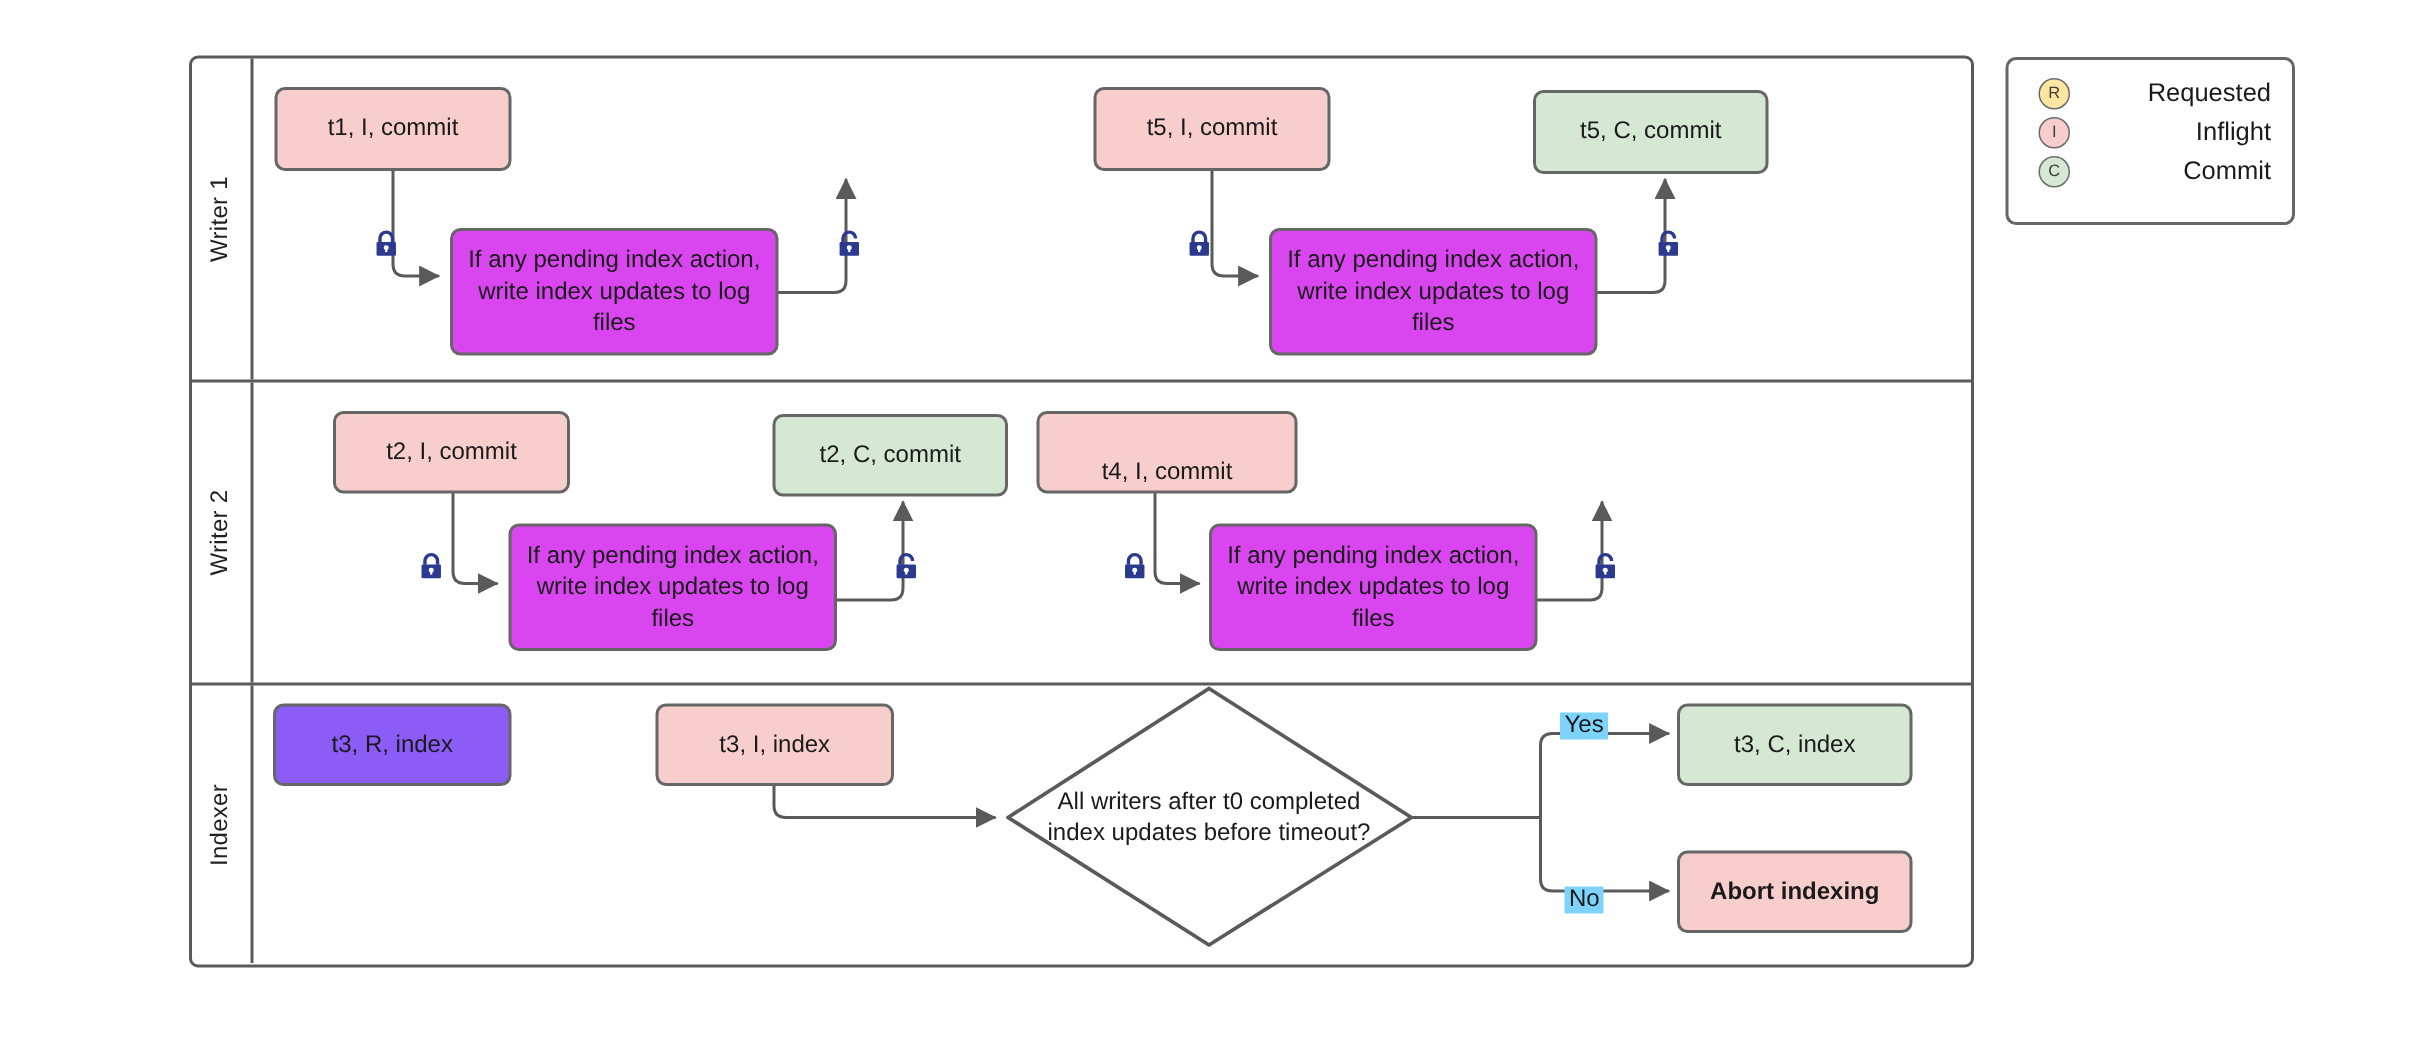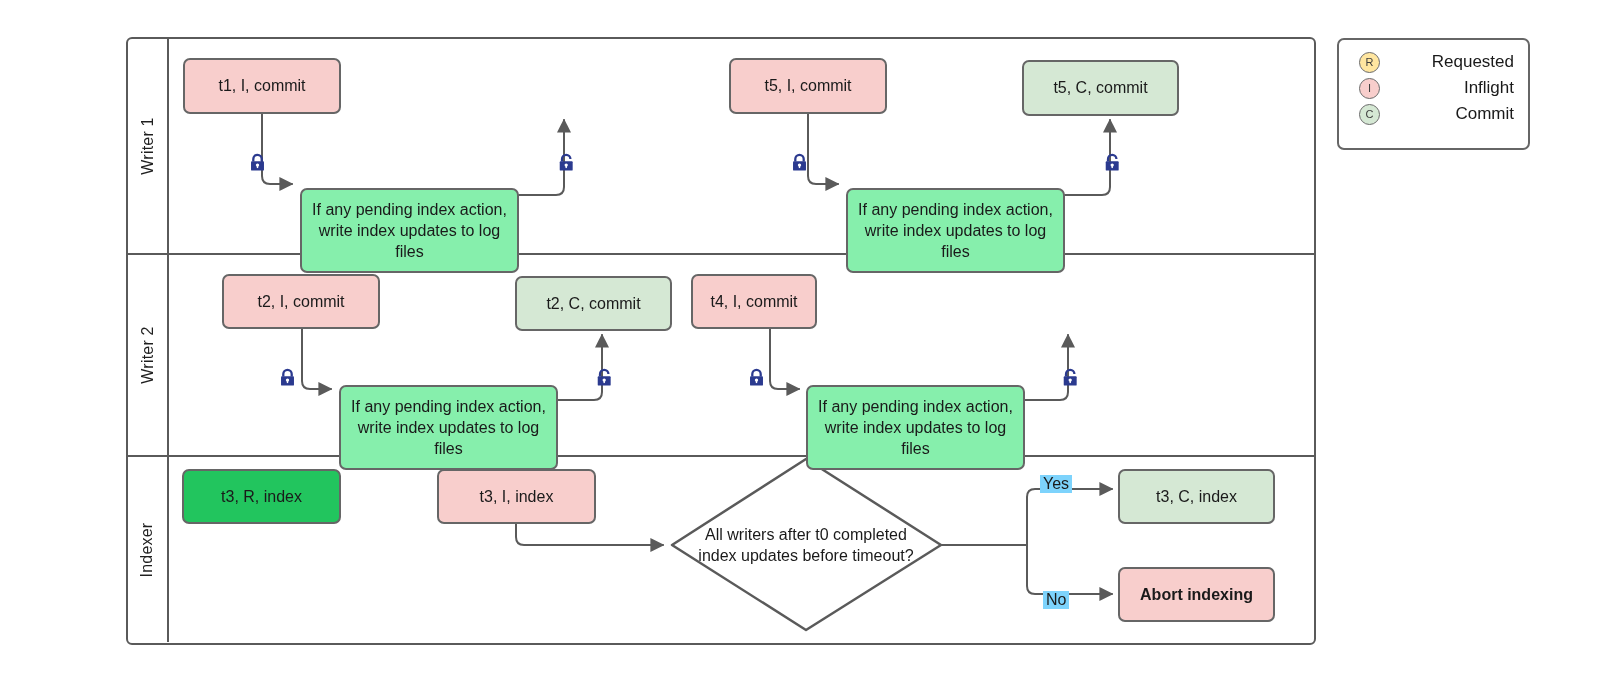--- a/index.html
+++ b/index.html
@@ -55,22 +55,22 @@
     border-radius:7px;
     display:flex;align-items:center;justify-content:center;
     text-align:center;
     font-size:16px;
     color:#1a1a1a;
     line-height:1.32;
     padding:2px 6px;
   }
   .node.pink{background:#f8cecc;}
   .node.green{background:#d5e8d4;}
-  .node.yellow{background:#22c55e;}
-  .node.white{background:#86efac;margin-top:36px;}
+  .node.yellow{background:#8b5cf6;}
+  .node.white{background:#d946ef;}
   .node .node-text{display:block;}
 
   
   .lock{position:absolute;width:21px;height:22px;}
   .lock svg{display:block;width:100%;height:100%;}
 
   
   .edge-label{
     position:absolute;
     font-size:16px;
@@ -194,21 +194,21 @@
   <div class="node white" style="left:846px;top:152px;width:219px;height:85px;">
     <span class="node-text">If any pending index action, write index updates to log files</span>
   </div>
 
   <div class="node pink" style="left:222px;top:274px;width:158px;height:55px;">
     <span class="node-text">t2, I, commit</span>
   </div>
   <div class="node green" style="left:515px;top:276px;width:157px;height:55px;">
     <span class="node-text">t2, C, commit</span>
   </div>
-  <div class="node pink" style="left:691px;top:274px;width:126px;height:55px;">
+  <div class="node pink" style="left:691px;top:274px;width:174px;height:55px;align-items:flex-end;">
     <span class="node-text">t4, I, commit</span>
   </div>
   <div class="node white" style="left:339px;top:349px;width:219px;height:85px;">
     <span class="node-text">If any pending index action, write index updates to log files</span>
   </div>
   <div class="node white" style="left:806px;top:349px;width:219px;height:85px;">
     <span class="node-text">If any pending index action, write index updates to log files</span>
   </div>
 
   <div class="node yellow" style="left:182px;top:469px;width:159px;height:55px;">

